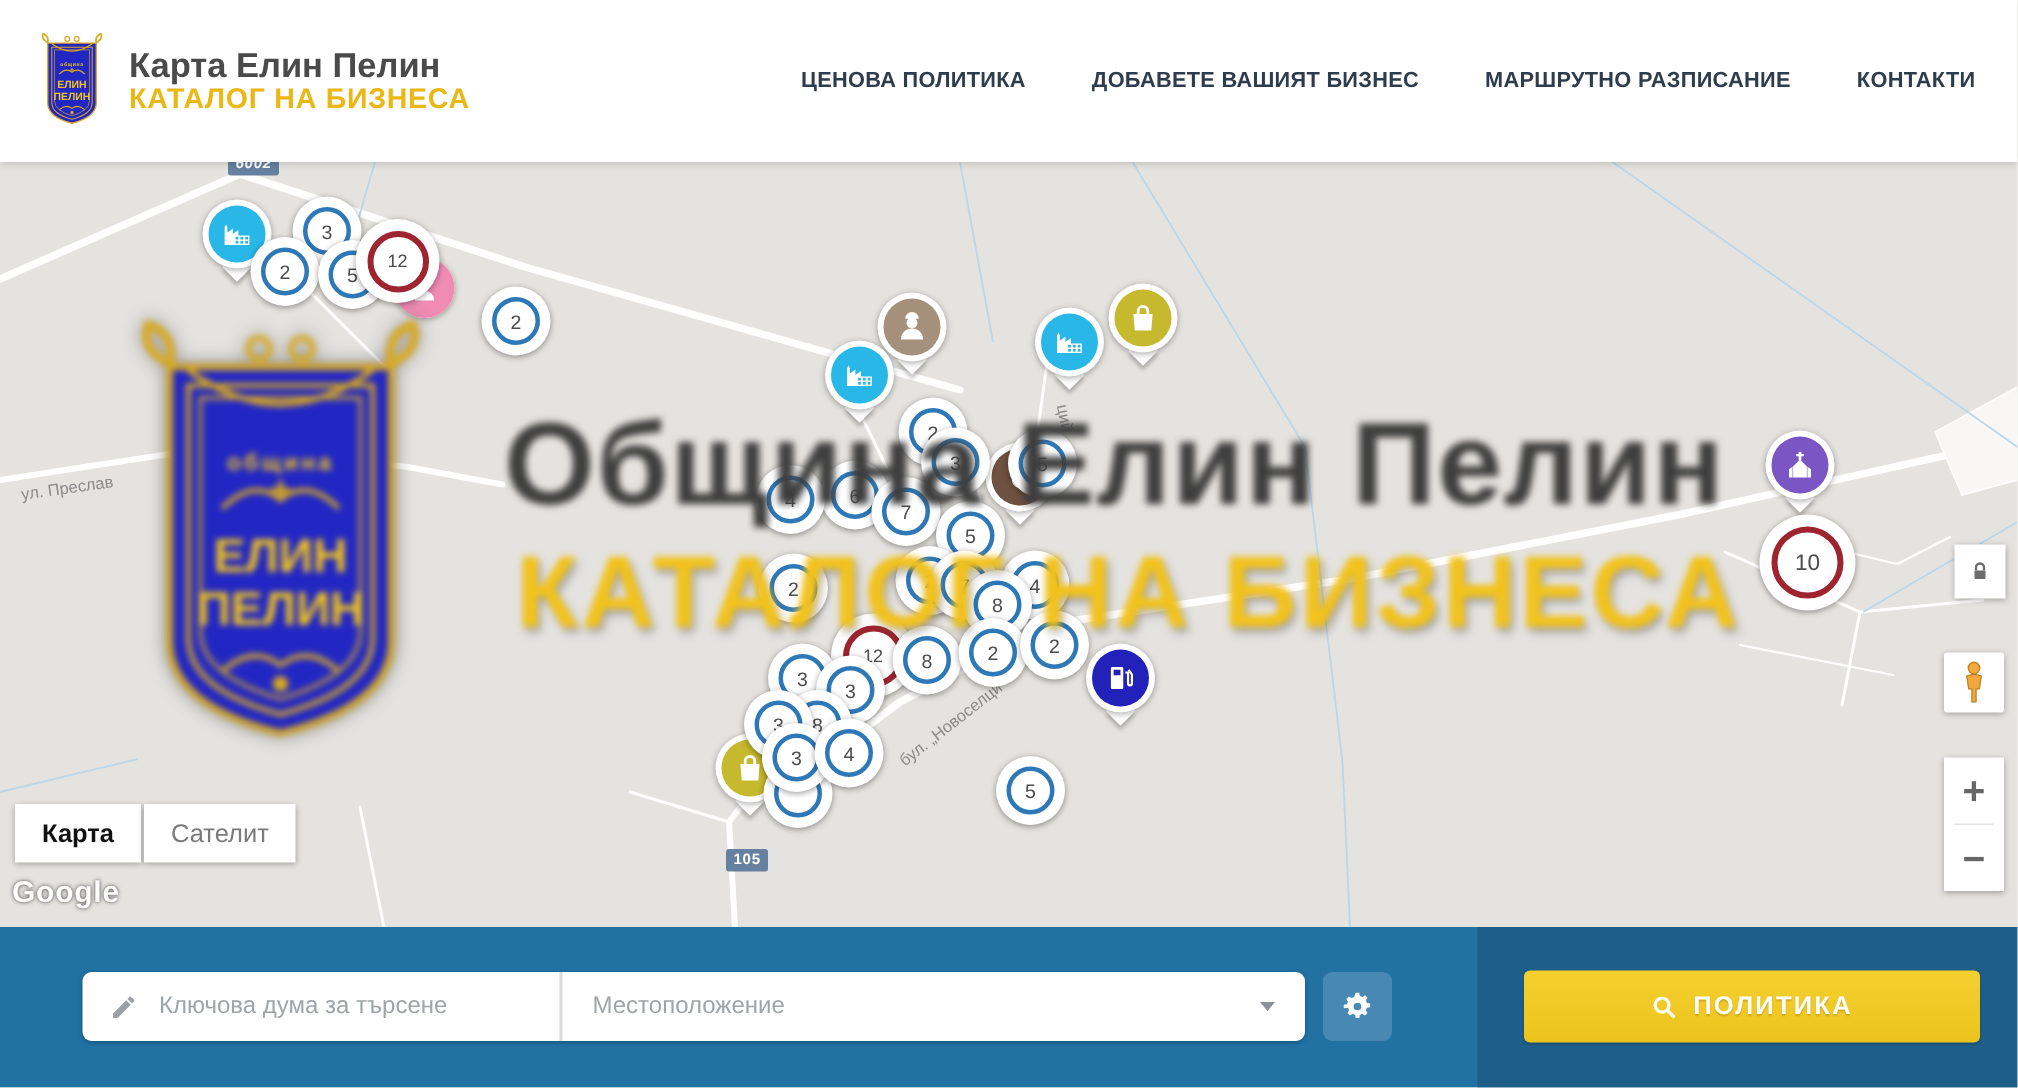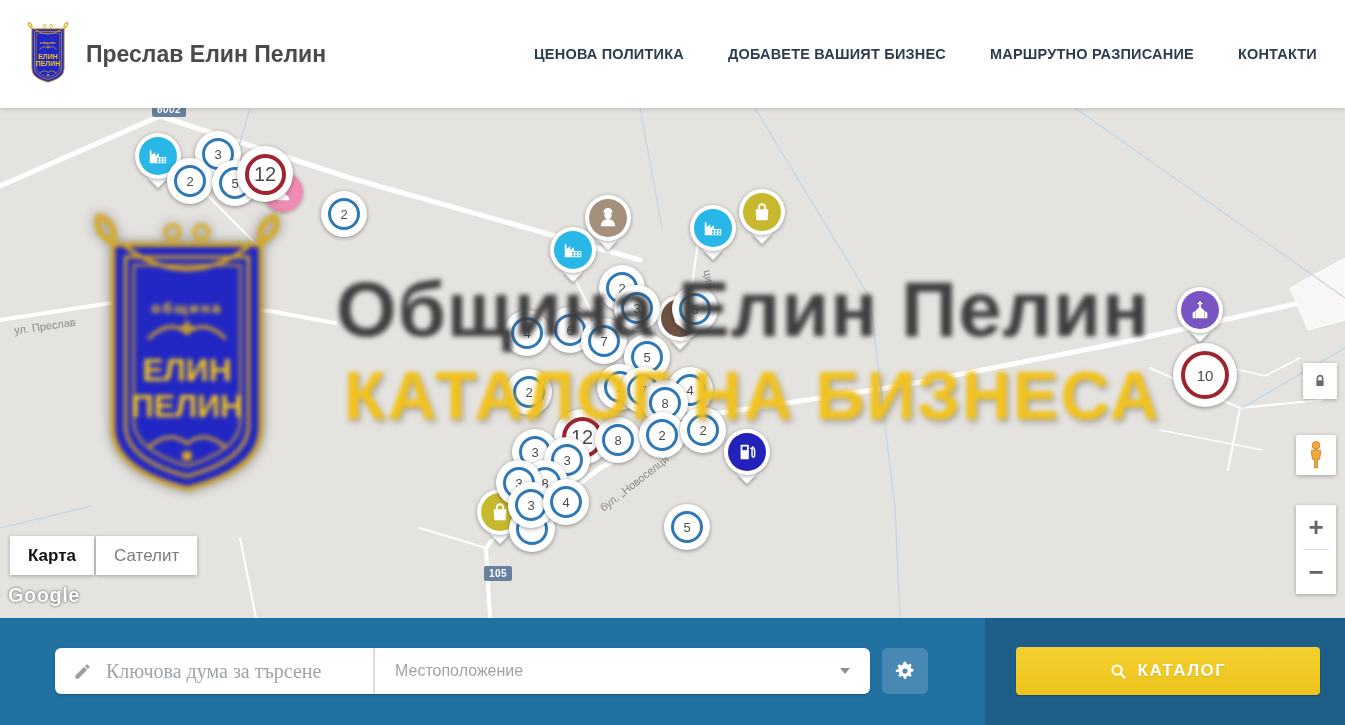--- a/index.html
+++ b/index.html
@@ -34,21 +34,21 @@
   .pin.small .pin-inner{width:40px;height:40px;}
 
   .cluster{position:absolute;background:#fff;border-radius:50%;box-shadow:0 1px 4px rgba(0,0,0,.4);
            display:flex;align-items:center;justify-content:center;z-index:20;}
   .cluster-ring{border-radius:50%;background:#fff;display:flex;align-items:center;justify-content:center;
                 border:3.5px solid #2e78b7;box-sizing:border-box;}
   .cluster.std{width:46px;height:46px}.cluster.std .cluster-ring{width:32px;height:32px}
   .cluster.lg{width:56px;height:56px}.cluster.lg .cluster-ring{width:41px;height:41px;border-width:4px}
   .cluster.xl{width:64px;height:64px}.cluster.xl .cluster-ring{width:48px;height:48px;border-width:4px}
   .cluster-num{font-size:13px;color:#4d4d4d;}
-  .cluster.lg .cluster-num{font-size:20px}.cluster.xl .cluster-num{font-size:15px}
+  .cluster.lg .cluster-num{font-size:12px}.cluster.xl .cluster-num{font-size:15px}
 
   
   .wm-crest{position:absolute;left:84px;top:106px;width:206px;height:292px;z-index:40;
             filter:blur(2px) drop-shadow(0 0 6px rgba(0,0,0,.45));}
   .wm-title{position:absolute;left:336px;top:156px;font-size:78px;font-weight:bold;color:#3e3e3e;
             letter-spacing:1px;white-space:nowrap;filter:blur(2.6px);z-index:40;}
   .wm-sub{position:absolute;left:344px;top:248px;font-size:68px;font-weight:bold;color:#f2c21b;
           letter-spacing:2px;white-space:nowrap;filter:blur(2.2px);z-index:40;
           text-shadow:2px 3px 5px rgba(50,50,50,.4);}
 
@@ -71,22 +71,22 @@
             font-size:26px;color:#666;cursor:pointer;font-weight:bold;}
   .zoom-sep{width:26px;height:1px;background:#e3e3e3;}
 
   
   .searchbar{position:relative;width:1345px;height:107px;background:#2172a3;}
   .searchbar-right{position:absolute;left:985px;top:0;width:360px;height:107px;background:#1e5f8a;}
   .search-group{position:absolute;left:55px;top:30px;width:815px;height:46px;background:#fff;border-radius:6px;
                 display:flex;align-items:stretch;z-index:2;box-shadow:0 1px 3px rgba(0,0,0,.25);}
   .sg-keyword{flex:0 0 300px;display:flex;align-items:center;gap:12px;padding-left:18px;}
   .sg-keyword svg{width:19px;height:19px;flex:none;}
-  .sg-keyword input{border:none;outline:none;font-size:20px;color:#ef4444;width:240px;
-                    font-family:Liberation Serif, serif;background:transparent;}
+  .sg-keyword input{border:none;outline:none;font-size:16px;color:#ef4444;width:240px;
+                    font-family:Liberation Sans, sans-serif;background:transparent;}
   .sg-keyword input::placeholder{color:#9fa4a8;}
   .sg-divider{width:1px;background:#dcdcdc;margin:0;}
   .sg-select{flex:1;display:flex;align-items:center;justify-content:space-between;
              padding:0 20px;color:#9fa4a8;font-size:16px;cursor:pointer;}
   .caret{width:0;height:0;border-left:5px solid transparent;border-right:5px solid transparent;
          border-top:6px solid #8b9196;}
   .gear-btn{position:absolute;left:882px;top:30px;width:46px;height:46px;background:#4789b3;border-radius:6px;
             display:flex;align-items:center;justify-content:center;z-index:2;cursor:pointer;}
   .gear-btn svg{width:22px;height:22px;}
   .search-btn{position:absolute;left:1016px;top:29px;width:304px;height:48px;border-radius:4px;
@@ -111,21 +111,22 @@
       <path d="M48,50 v152 q0,28 52,44 q52,-16 52,-44 V50 z" fill="none" stroke="#d9a91e" stroke-width="2"></path>
       <text x="100" y="97" text-anchor="middle" font-size="15" font-weight="bold" fill="#f2c51d" letter-spacing="2">община</text>
       <path d="M62,122 q20,-20 38,-6 q18,-14 38,6" fill="none" stroke="#d9a91e" stroke-width="3"></path>
       <path d="M100,104 v14 M94,110 h12" stroke="#d9a91e" stroke-width="3"></path>
       <text x="100" y="163" text-anchor="middle" font-size="31" font-weight="bold" fill="#f2c51d">ЕЛИН</text>
       <text x="100" y="198" text-anchor="middle" font-size="31" font-weight="bold" fill="#f2c51d">ПЕЛИН</text>
       <path d="M62,228 q20,-18 38,-4 q18,-14 38,4" fill="none" stroke="#d9a91e" stroke-width="3"></path>
       <circle cx="100" cy="236" r="5" fill="#d9a91e"></circle>
     </svg>
     <div class="brand-text">
-      <div class="brand-title">Преслав Елин Пелин</div>
+      <div class="brand-title">Карта Елин Пелин</div>
+      <div class="brand-sub">КАТАЛОГ НА БИЗНЕСА</div>
     </div>
   </div>
   <div class="nav">
     <div class="nav-item">ЦЕНОВА ПОЛИТИКА</div>
     <div class="nav-item">ДОБАВЕТЕ ВАШИЯТ БИЗНЕС</div>
     <div class="nav-item">МАРШРУТНО РАЗПИСАНИЕ</div>
     <div class="nav-item">КОНТАКТИ</div>
   </div>
 </div>
 
@@ -515,15 +516,15 @@
   <div class="gear-btn">
     <svg viewBox="0 0 24 24">
       <path fill-rule="evenodd" fill="#fff" d="M10.7 2h2.6l.4 2.3 1.8.8 2-1.2 1.8 1.8-1.2 2 .8 1.8 2.3.4v2.6l-2.3.4-.8 1.8 1.2 2-1.8 1.8-2-1.2-1.8.8-.4 2.3h-2.6l-.4-2.3-1.8-.8-2 1.2-1.8-1.8 1.2-2-.8-1.8L2 13.3v-2.6l2.3-.4.8-1.8-1.2-2 1.8-1.8 2 1.2 1.8-.8zM12 9.2a2.8 2.8 0 1 0 0 5.6 2.8 2.8 0 0 0 0-5.6z"></path>
     </svg>
   </div>
   <div class="search-btn">
     <svg viewBox="0 0 24 24" fill="none" stroke="#fff" stroke-width="3">
       <circle cx="10" cy="10" r="6.5"></circle>
         <path d="M15 15 L21.5 21.5"></path>
     </svg>
-    <span>КАТАЛОГ</span>
+    <span>ПОЛИТИКА</span>
   </div>
 </div>
 
 </body></html>

